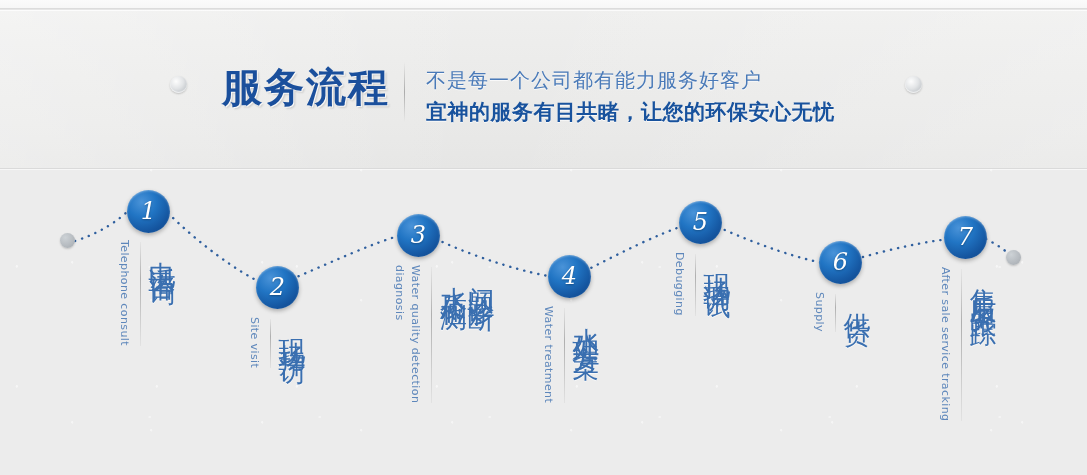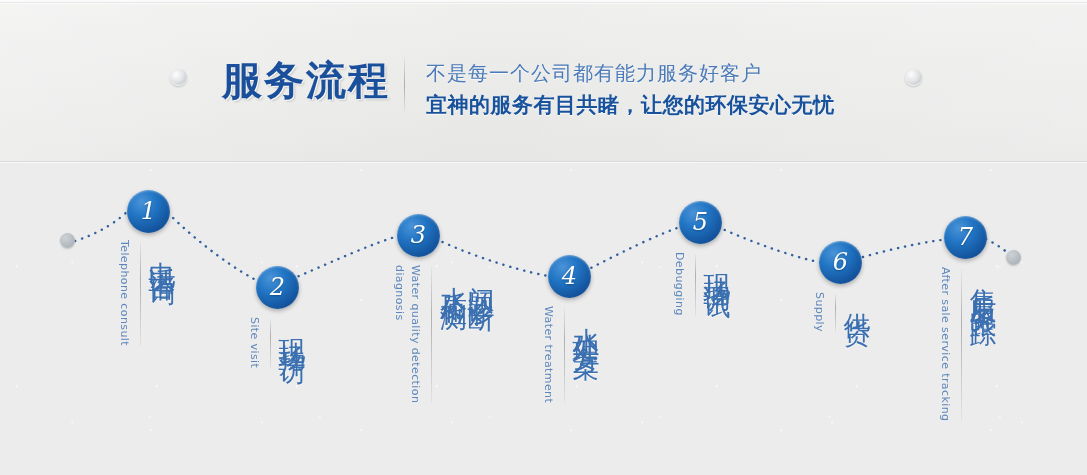--- a/index.html
+++ b/index.html
@@ -23,21 +23,21 @@
     pointer-events:none;
   }
 
   
   .topbar{position:absolute;left:0;top:0;width:1087px;height:8px;
     background:linear-gradient(#fbfbfb,#f7f7f7);
     border-bottom:1px solid #dcdcdc;}
 
   
   .banner{
-    position:absolute;left:0;top:2px;width:1087px;height:158px;
+    position:absolute;left:0;top:9px;width:1087px;height:158px;
     background:linear-gradient(180deg,#efefee 0%,#ebebea 42%,#e9e9e8 72%,#e6e6e5 100%);
     border-top:1px solid #e6e6e6;
     border-bottom:1px solid #dadada;
     box-shadow:inset 0 1px 0 rgba(255,255,255,.75), 0 1px 0 rgba(255,255,255,.6);
     overflow:hidden;
   }
   .banner .sheen{
     position:absolute;left:0;top:0;width:100%;height:100%;
     background:linear-gradient(100deg,rgba(255,255,255,.30) 0%,rgba(255,255,255,0) 45%,rgba(255,255,255,.22) 100%);
     pointer-events:none;

